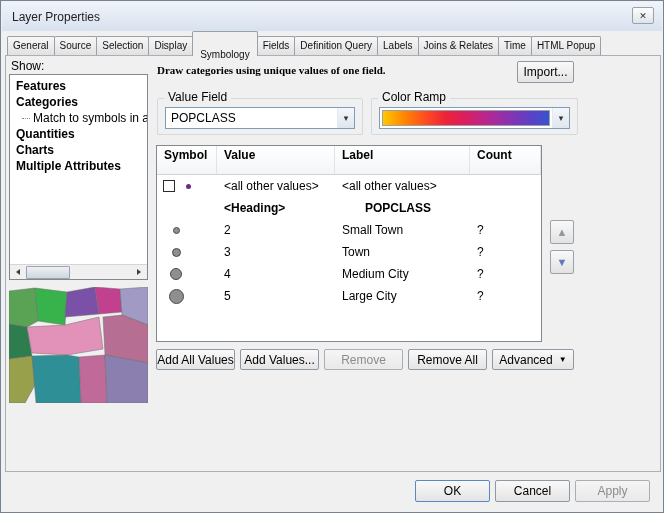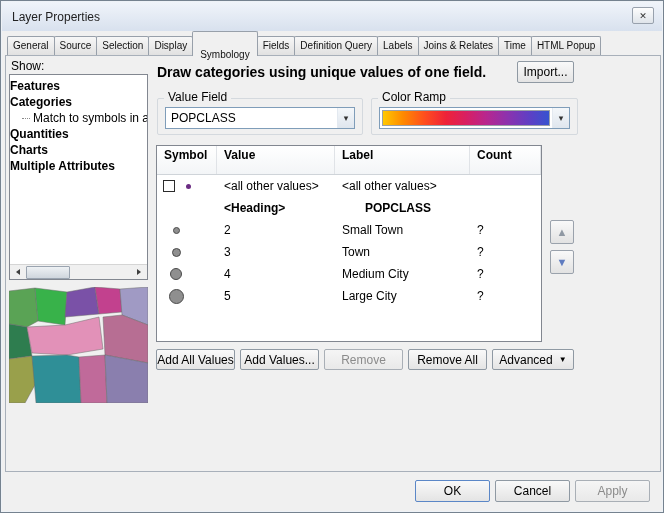--- a/index.html
+++ b/index.html
@@ -48,41 +48,41 @@
     position: absolute; left: 4px; top: 54px; width: 656px; height: 417px;
     background: #f0f0f0; border: 1px solid #a8b0ba;
   }
 
   
   .show-label { position: absolute; left: 10px; top: 58px; font-size: 12px; }
   .show-list {
     position: absolute; left: 8px; top: 73px; width: 139px; height: 206px;
     background: #fff; border: 1px solid #828790; overflow: hidden; padding-top: 3px;
   }
-  .show-item { font-size: 12px; line-height: 16px; white-space: nowrap; cursor: default; }
+  .show-item { font-size: 12px; line-height: 16px; white-space: nowrap; padding-left: 6px; cursor: default; }
   .show-item.bold { font-weight: bold; }
   .show-item.sub { padding-left: 23px; position: relative; }
   .show-item.sub::before {
     content: ""; position: absolute; left: 12px; top: 8px; width: 8px;
     border-top: 1px dotted #8a8a8a;
   }
   .hscroll {
     position: absolute; left: 0; right: 0; bottom: 0; height: 15px;
     background: #f0f0f0; border-top: 1px solid #d5d5d5; display: flex; align-items: center;
   }
   .scroll-btn { width: 16px; height: 14px; display: flex; align-items: center; justify-content: center; }
   .tri-left  { width: 0; height: 0; border-top: 3px solid transparent; border-bottom: 3px solid transparent; border-right: 4px solid #3f3f3f; }
   .tri-right { width: 0; height: 0; border-top: 3px solid transparent; border-bottom: 3px solid transparent; border-left: 4px solid #3f3f3f; }
   .scroll-thumb { width: 44px; height: 13px; background: linear-gradient(#eef1f4, #cfd6dd); border: 1px solid #9aa4b0; border-radius: 1px; }
 
   .map-preview { position: absolute; left: 8px; top: 286px; width: 139px; height: 116px; }
   .map-preview svg { display: block; }
 
   
-  .desc { position: absolute; left: 156px; top: 63px; width: 352px; font-size: 14px; font-weight: bold; color: #000; }
+  .desc { position: absolute; left: 156px; top: 63px; width: 352px; font-size: 11px; font-weight: bold; color: #000; font-family: Liberation Serif, serif; }
 
   .btn {
     position: absolute; font-family: inherit; font-size: 12px; color: #000;
     background: linear-gradient(#f9f9f9, #e4e4e4); border: 1px solid #8f99a3;
     border-radius: 2px; text-align: center; cursor: default;
   }
   .btn.disabled { color: #8b8b8b; border-color: #a9afb6; background: linear-gradient(#f5f5f5, #e9e9e9); }
 
   .import-btn { left: 516px; top: 60px; width: 57px; height: 22px; }
 

